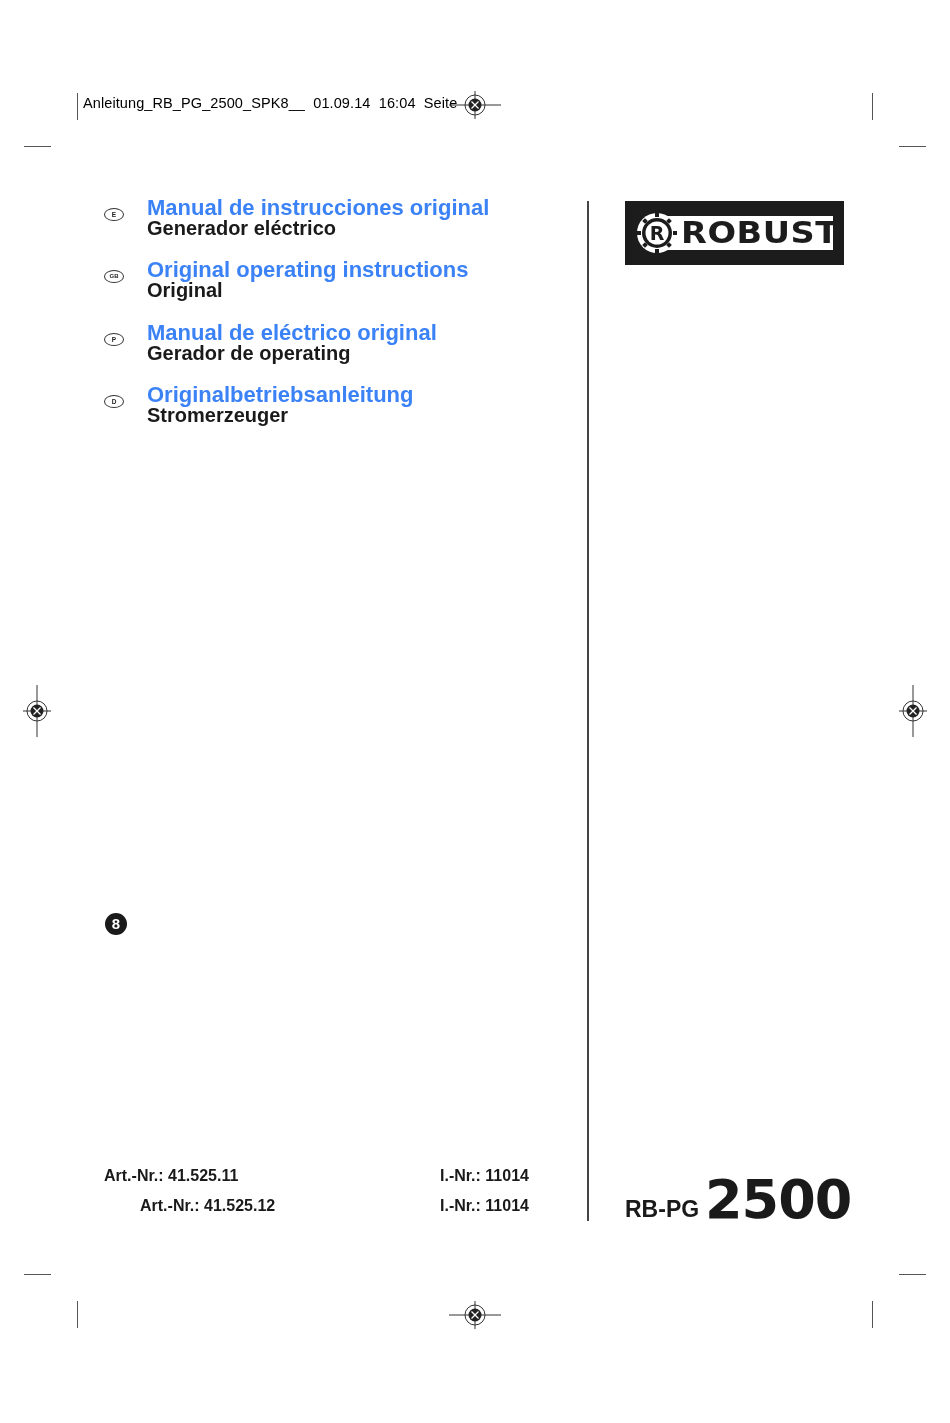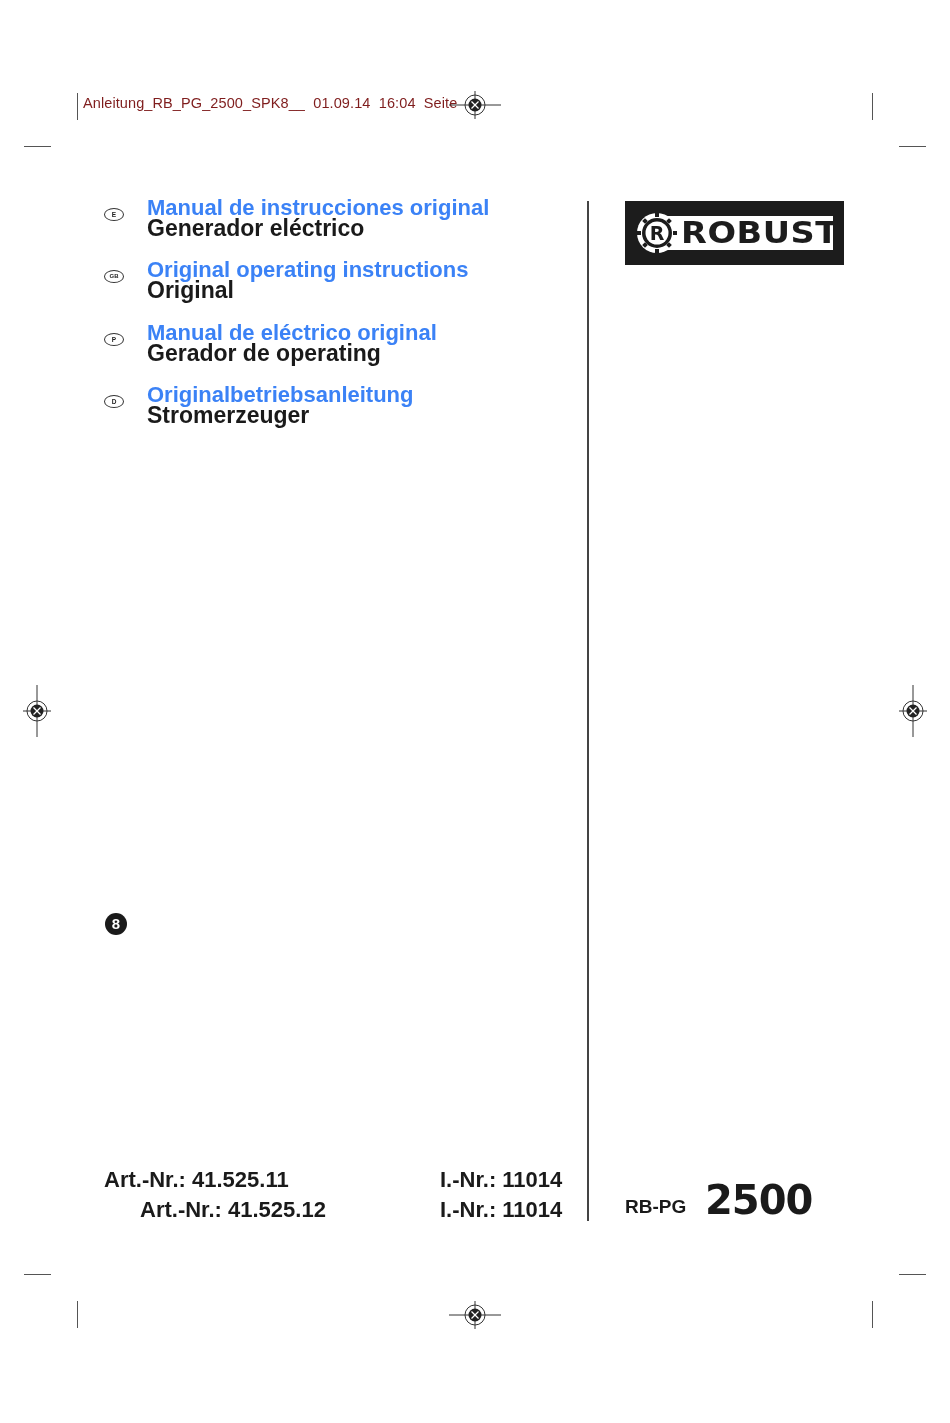--- a/index.html
+++ b/index.html
@@ -19,21 +19,21 @@
     
     .crop-h { position: absolute; height: 1px; background: #555; }
     .crop-v { position: absolute; width: 1px; background: #555; }
 
     
     .slug {
       position: absolute;
       left: 83px;
       top: 95px;
       font-size: 14.5px;
-      color: #7f1d1d;
+      color: #000000;
       white-space: pre;
       letter-spacing: 0.1px;
     }
 
     
     .reg {
       position: absolute;
       width: 56px;
       height: 56px;
     }
@@ -65,21 +65,21 @@
       font-size: 22px;
       font-weight: bold;
       line-height: 21px;
       white-space: nowrap;
       color: #3b82f6;
     }
     .lang-sub {
       position: absolute;
       left: 43px;
       top: 21px;
-      font-size: 23px;
+      font-size: 20px;
       font-weight: bold;
       line-height: 21px;
       white-space: nowrap;
       color: #1a1a1a;
     }
 
     
     .divider {
       position: absolute;
       left: 587px;
@@ -139,42 +139,42 @@
       color: #fff;
       font-weight: bold;
       font-size: 15px;
       line-height: 22px;
       text-align: center;
     }
 
     
     .art {
       position: absolute;
-      font-size: 22px;
+      font-size: 16px;
       font-weight: bold;
       white-space: nowrap;
       color: #1a1a1a;
     }
 
     
     .model-prefix {
       position: absolute;
       left: 625px;
       top: 1196px;
-      font-size: 19px;
+      font-size: 23px;
       font-weight: bold;
       color: #1a1a1a;
       white-space: nowrap;
     }
     .model-num {
       position: absolute;
       left: 705px;
       top: 1172px;
       font-family: "DejaVu Sans", sans-serif;
-      font-size: 40px;
+      font-size: 54px;
       font-weight: bold;
       line-height: 56px;
       color: #1a1a1a;
       letter-spacing: -1px;
       white-space: nowrap;
       transform: scaleX(1.0);
     }
   </style>
 </head>
 <body>

